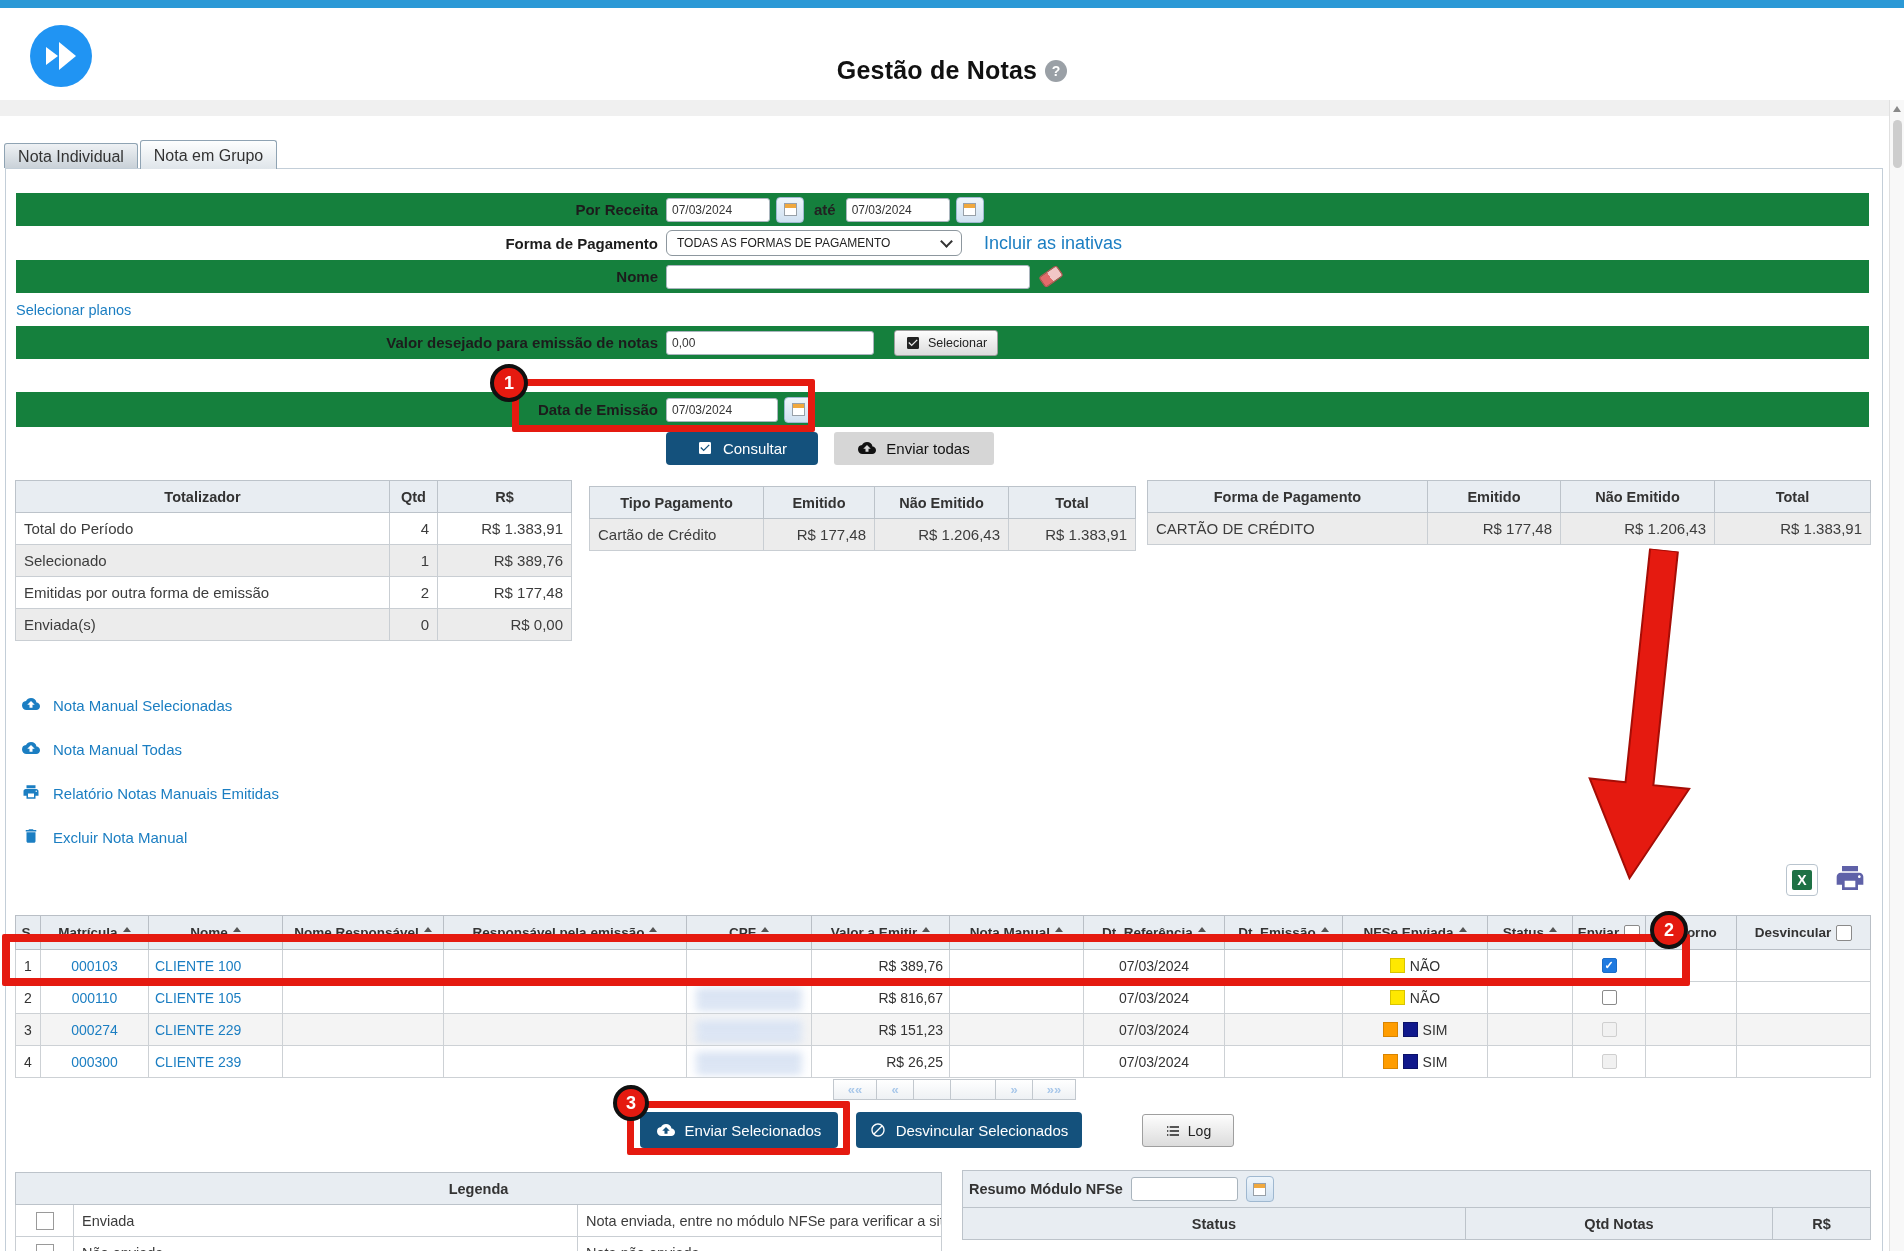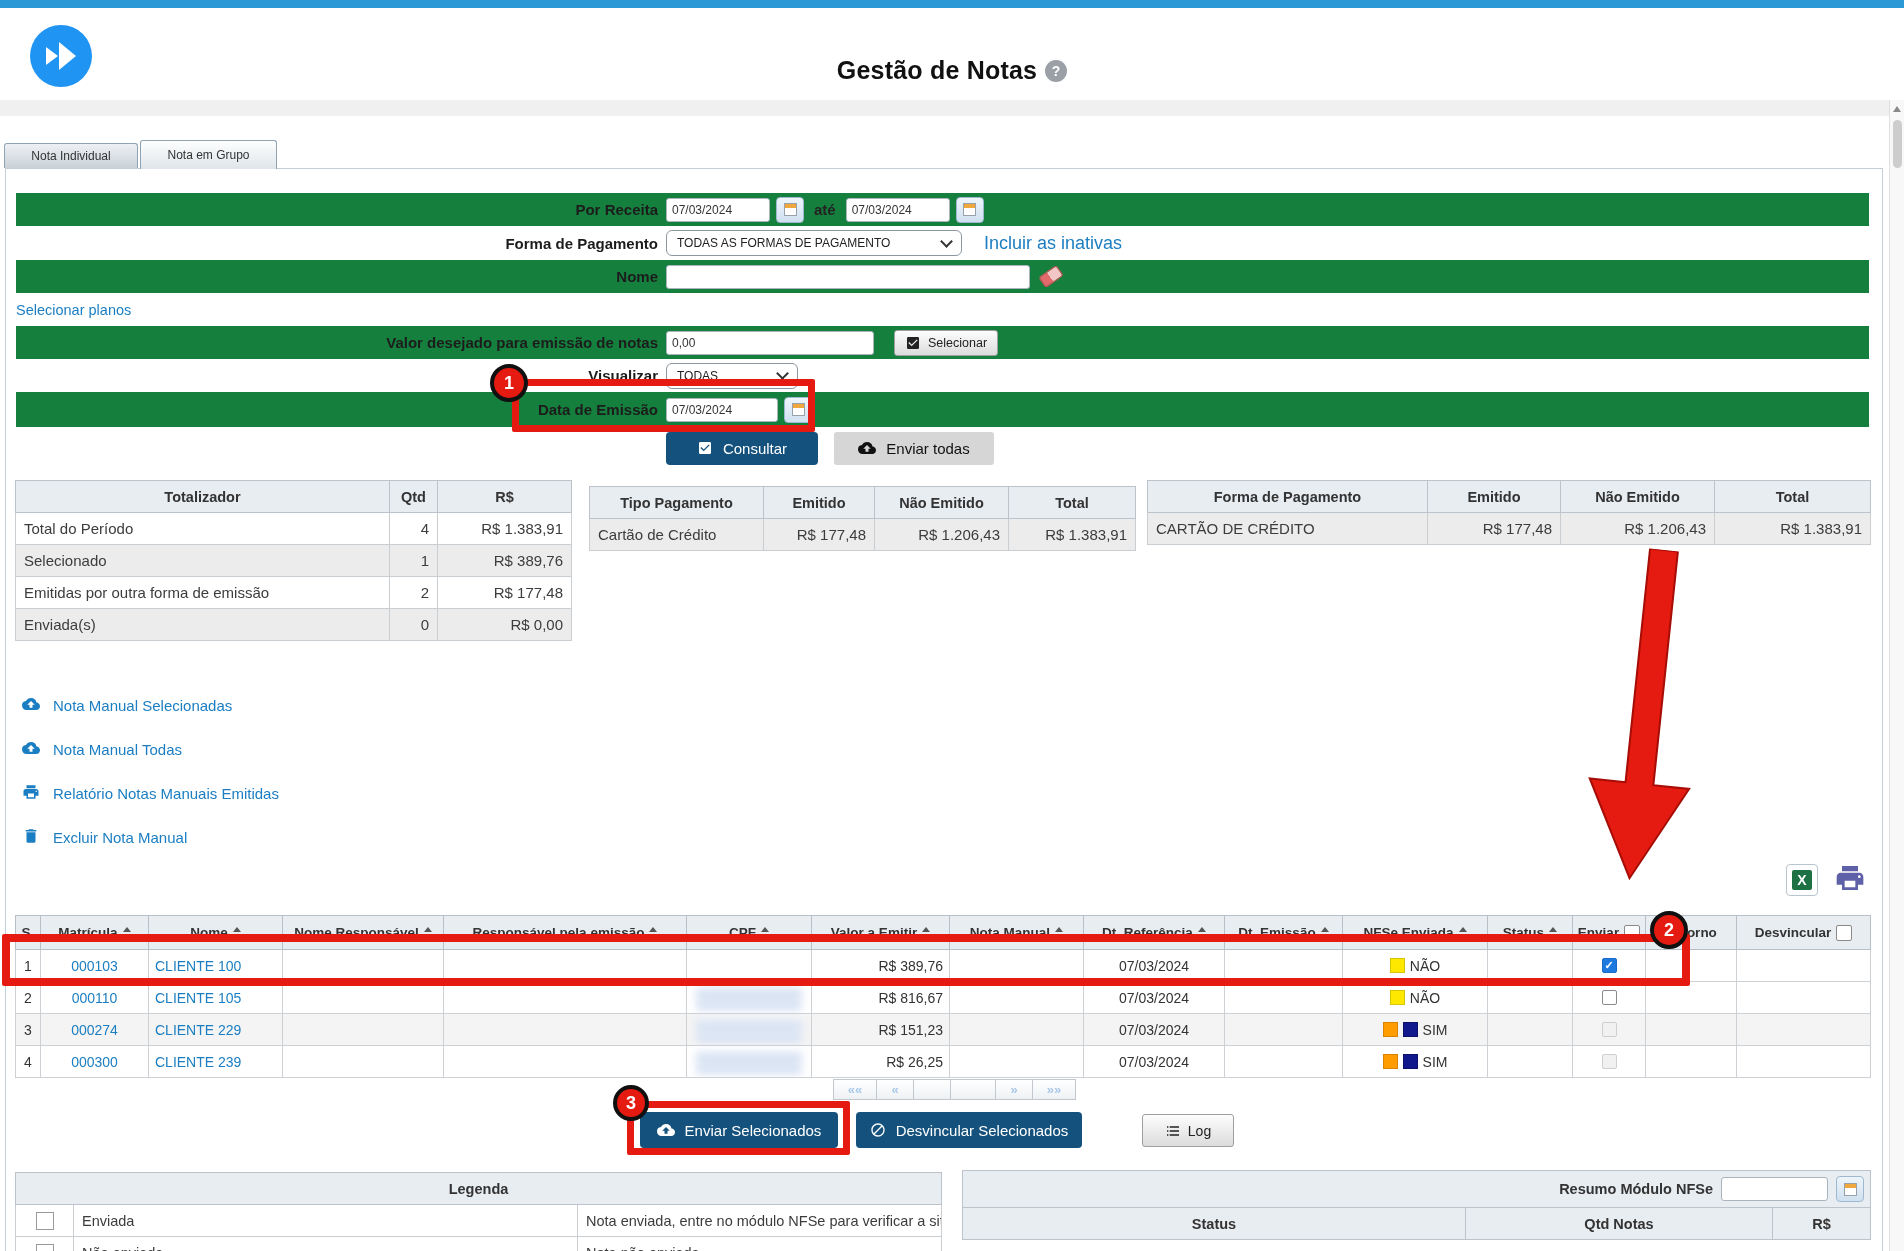--- a/index.html
+++ b/index.html
@@ -13,21 +13,21 @@
         background:#2094f3;display:flex;align-items:center;justify-content:center;gap:1px}
   .logo .t1{width:0;height:0;border-top:9px solid transparent;border-bottom:9px solid transparent;border-left:12px solid #fff}
   .logo .t2{width:0;height:0;border-top:14px solid transparent;border-bottom:14px solid transparent;border-left:17px solid #fff}
   .titlewrap{position:absolute;left:0;top:56px;width:1904px;text-align:center}
   .titlewrap .ttl{font-size:25px;font-weight:bold;color:#111;letter-spacing:.2px}
   .help{display:inline-flex;width:22px;height:22px;border-radius:50%;background:#9aa0a6;color:#fff;
         font-size:14px;font-weight:bold;align-items:center;justify-content:center;vertical-align:3px;margin-left:8px}
 
   
   .tab{position:absolute;border:1px solid #8fa3b3;border-bottom:none;border-radius:3px 3px 0 0;
-       font-size:12px;color:#333;text-align:center;z-index:3;box-sizing:border-box}
+       font-size:16px;color:#333;text-align:center;z-index:3;box-sizing:border-box}
   .tab-inactive{left:4px;top:143px;width:134px;height:25px;line-height:25px;
        background:linear-gradient(#eef1f4,#c9d1d8)}
   .tab-active{left:140px;top:140px;width:137px;height:29px;line-height:29px;
        background:linear-gradient(#fdfefe,#dfe5ea)}
   .panel{position:absolute;left:5px;top:168px;width:1878px;height:1083px;background:#fff;
        border:1px solid #c3ced8;border-bottom:none;box-sizing:border-box;z-index:0}
 
   
   .band{position:absolute;left:16px;width:1853px;display:flex;align-items:center;z-index:2}
   .band.gray{background:#15803d}
@@ -104,21 +104,21 @@
   
   .pager{position:absolute;left:833px;top:1079px;display:flex;z-index:1}
   .pager .pcell{height:19px;border:1px solid #c2c8ce;border-left:none;background:linear-gradient(#ffffff,#eef1f4);
         color:#a9c8ea;font-weight:bold;font-size:13px;display:flex;align-items:center;justify-content:center;cursor:pointer}
   .pager .pcell:first-child{border-left:1px solid #c2c8ce}
 
   
   .legtitle,.restitle{background:#e8edf2;font-weight:bold;color:#222;text-align:center}
   .sw2{display:inline-block;width:16px;height:16px;border:1px solid #9a9a9a;vertical-align:middle}
 
-  .resumo-titlebar{display:flex;align-items:center;justify-content:flex-end;gap:8px;height:100%}
+  .resumo-titlebar{display:flex;align-items:center;justify-content:flex-start;gap:8px;height:100%}
 
   
   .annbox{position:absolute;border:7px solid #e51a10;border-radius:2px;box-sizing:border-box;z-index:50;pointer-events:none}
   .annbox.thick{border-width:8px}
   .anncircle{position:absolute;width:38px;height:38px;border-radius:50%;background:#e51a10;border:4px solid #101010;
         box-sizing:border-box;color:#fff;font-weight:bold;font-size:18px;display:flex;align-items:center;justify-content:center;
         z-index:60;pointer-events:none}
   .annarrow{position:absolute;left:1606px;top:550px;width:120px;height:335px;z-index:55;transform:rotate(6deg);
         transform-origin:58px 0;pointer-events:none}
 
@@ -200,29 +200,20 @@
         <span class="icon16">
             <svg viewBox="0 0 24 24">
               <path d="M19 3H5a2 2 0 0 0-2 2v14a2 2 0 0 0 2 2h14a2 2 0 0 0 2-2V5a2 2 0 0 0-2-2zm-9 14-5-5 1.41-1.41L10 14.17l7.59-7.59L19 8z"></path>
             </svg>
           </span>
         <span>Selecionar</span>
       </span>
     </div>
   </div>
 
-  <div class="band" style="top:359px;height:33px">
-    <div class="flabel">Visualizar</div>
-    <div class="fcontent">
-      <span class="filtersel" style="width:132px">
-        <span>TODAS</span>
-        <span class="chev"></span>
-      </span>
-    </div>
-  </div>
 
   <div class="band gray" style="top:392px;height:35px">
     <div class="flabel">Data de Emissão</div>
     <div class="fcontent">
       <input class="tinput" style="width: 100px;" value="07/03/2024">
       <span class="calbtn">
           <span class="calpic"></span>
         </span>
     </div>
   </div>

